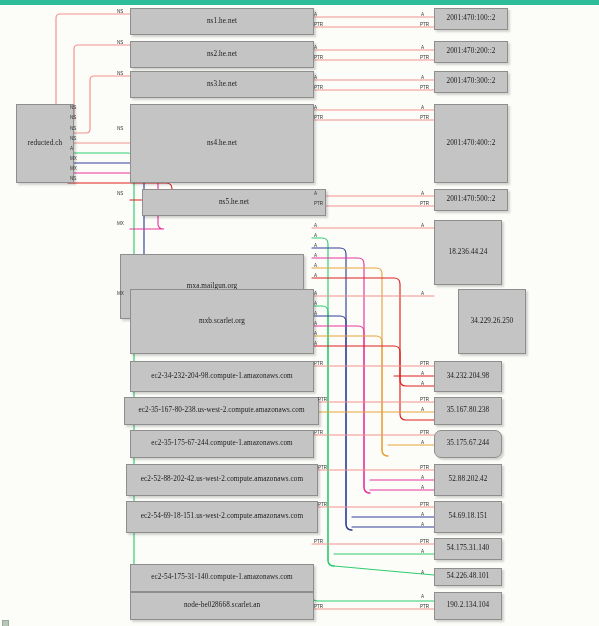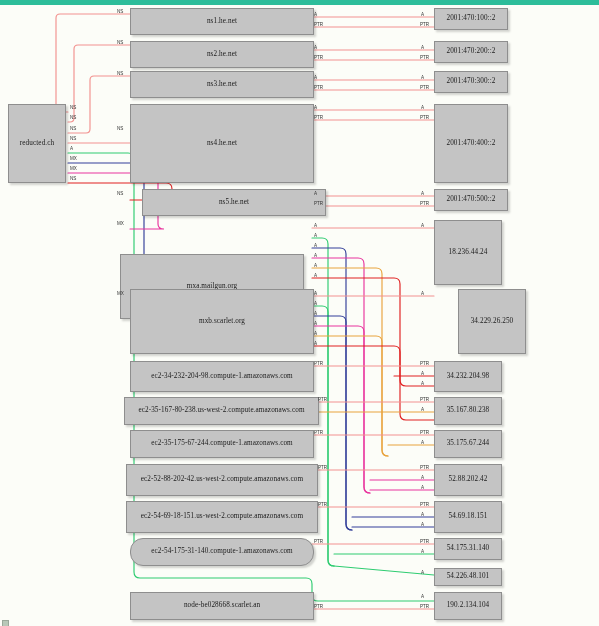--- a/index.html
+++ b/index.html
@@ -80,45 +80,45 @@
       <path d="M352,517 L434,517" stroke="#333f99"></path>
       <path d="M352,527 L434,527" stroke="#333f99"></path>
       <path d="M334,554 L434,554" stroke="#2ecc71"></path>
       <path d="M334,566 L434,575" stroke="#2ecc71"></path>
       <path d="M312,412 L434,412" stroke="#e8a33d"></path>
 
     </g>
   </svg>
 
   <div id="nodes-layer">
-      <div class="node" style="left: 8px; top: 104px; width: 56px; height: 77px;">reducted.ch</div>
+      <div class="node" style="left: 16px; top: 104px; width: 56px; height: 77px;">reducted.ch</div>
       <div class="node" style="left: 130px; top: 8px; width: 182px; height: 25px;">ns1.he.net</div>
       <div class="node" style="left: 130px; top: 41px; width: 182px; height: 25px;">ns2.he.net</div>
       <div class="node" style="left: 130px; top: 71px; width: 182px; height: 25px;">ns3.he.net</div>
       <div class="node" style="left: 130px; top: 104px; width: 182px; height: 77px;">ns4.he.net</div>
       <div class="node" style="left: 130px; top: 189px; width: 182px; height: 25px; margin-left: 12px;">ns5.he.net</div>
       <div class="node" style="left: 120px; top: 220px; width: 182px; height: 63px; margin-top: 34px;">mxa.mailgun.org</div>
       <div class="node" style="left: 130px; top: 289px; width: 182px; height: 63px;">mxb.scarlet.org</div>
       <div class="node" style="left: 130px; top: 361px; width: 182px; height: 29px;">ec2-34-232-204-98.compute-1.amazonaws.com</div>
       <div class="node" style="left: 124px; top: 397px; width: 193px; height: 26px;">ec2-35-167-80-238.us-west-2.compute.amazonaws.com</div>
       <div class="node" style="left: 130px; top: 430px; width: 182px; height: 26px;">ec2-35-175-67-244.compute-1.amazonaws.com</div>
       <div class="node" style="left: 126px; top: 464px; width: 190px; height: 30px;">ec2-52-88-202-42.us-west-2.compute.amazonaws.com</div>
       <div class="node" style="left: 126px; top: 501px; width: 190px; height: 30px;">ec2-54-69-18-151.us-west-2.compute.amazonaws.com</div>
-      <div class="node" style="left: 130px; top: 538px; width: 182px; height: 26px; border-radius: 13px;">ec2-54-175-31-140.compute-1.amazonaws.com</div>
+      <div class="node" style="left: 130px; top: 564px; width: 182px; height: 26px;">ec2-54-175-31-140.compute-1.amazonaws.com</div>
       <div class="node" style="left: 130px; top: 592px; width: 182px; height: 26px;">node-be028668.scarlet.an</div>
       <div class="node" style="left: 434px; top: 8px; width: 72px; height: 20px;">2001:470:100::2</div>
       <div class="node" style="left: 434px; top: 41px; width: 72px; height: 20px;">2001:470:200::2</div>
       <div class="node" style="left: 434px; top: 71px; width: 72px; height: 20px;">2001:470:300::2</div>
       <div class="node" style="left: 434px; top: 104px; width: 72px; height: 77px;">2001:470:400::2</div>
       <div class="node" style="left: 434px; top: 189px; width: 72px; height: 20px;">2001:470:500::2</div>
       <div class="node" style="left: 434px; top: 220px; width: 66px; height: 63px;">18.236.44.24</div>
       <div class="node" style="left: 434px; top: 289px; width: 66px; height: 63px; margin-left: 24px;">34.229.26.250</div>
       <div class="node" style="left: 434px; top: 361px; width: 66px; height: 29px;">34.232.204.98</div>
       <div class="node" style="left: 434px; top: 397px; width: 66px; height: 26px;">35.167.80.238</div>
-      <div class="node" style="left: 434px; top: 430px; width: 66px; height: 26px;">35.175.67.244</div>
+      <div class="node" style="left: 434px; top: 430px; width: 66px; height: 26px; border-radius: 7px;">35.175.67.244</div>
       <div class="node" style="left: 434px; top: 464px; width: 66px; height: 30px;">52.88.202.42</div>
       <div class="node" style="left: 434px; top: 501px; width: 66px; height: 30px;">54.69.18.151</div>
       <div class="node" style="left: 434px; top: 538px; width: 66px; height: 20px;">54.175.31.140</div>
       <div class="node" style="left: 434px; top: 568px; width: 66px; height: 16px;">54.226.48.101</div>
       <div class="node" style="left: 434px; top: 592px; width: 66px; height: 26px;">190.2.134.104</div>
       <div class="elabel" style="left: 70px; top: 110px;">NS</div>
       <div class="elabel" style="left: 70px; top: 120px;">NS</div>
       <div class="elabel" style="left: 70px; top: 131px;">NS</div>
       <div class="elabel" style="left: 70px; top: 141px;">NS</div>
       <div class="elabel" style="left: 70px; top: 151px;">A</div>

